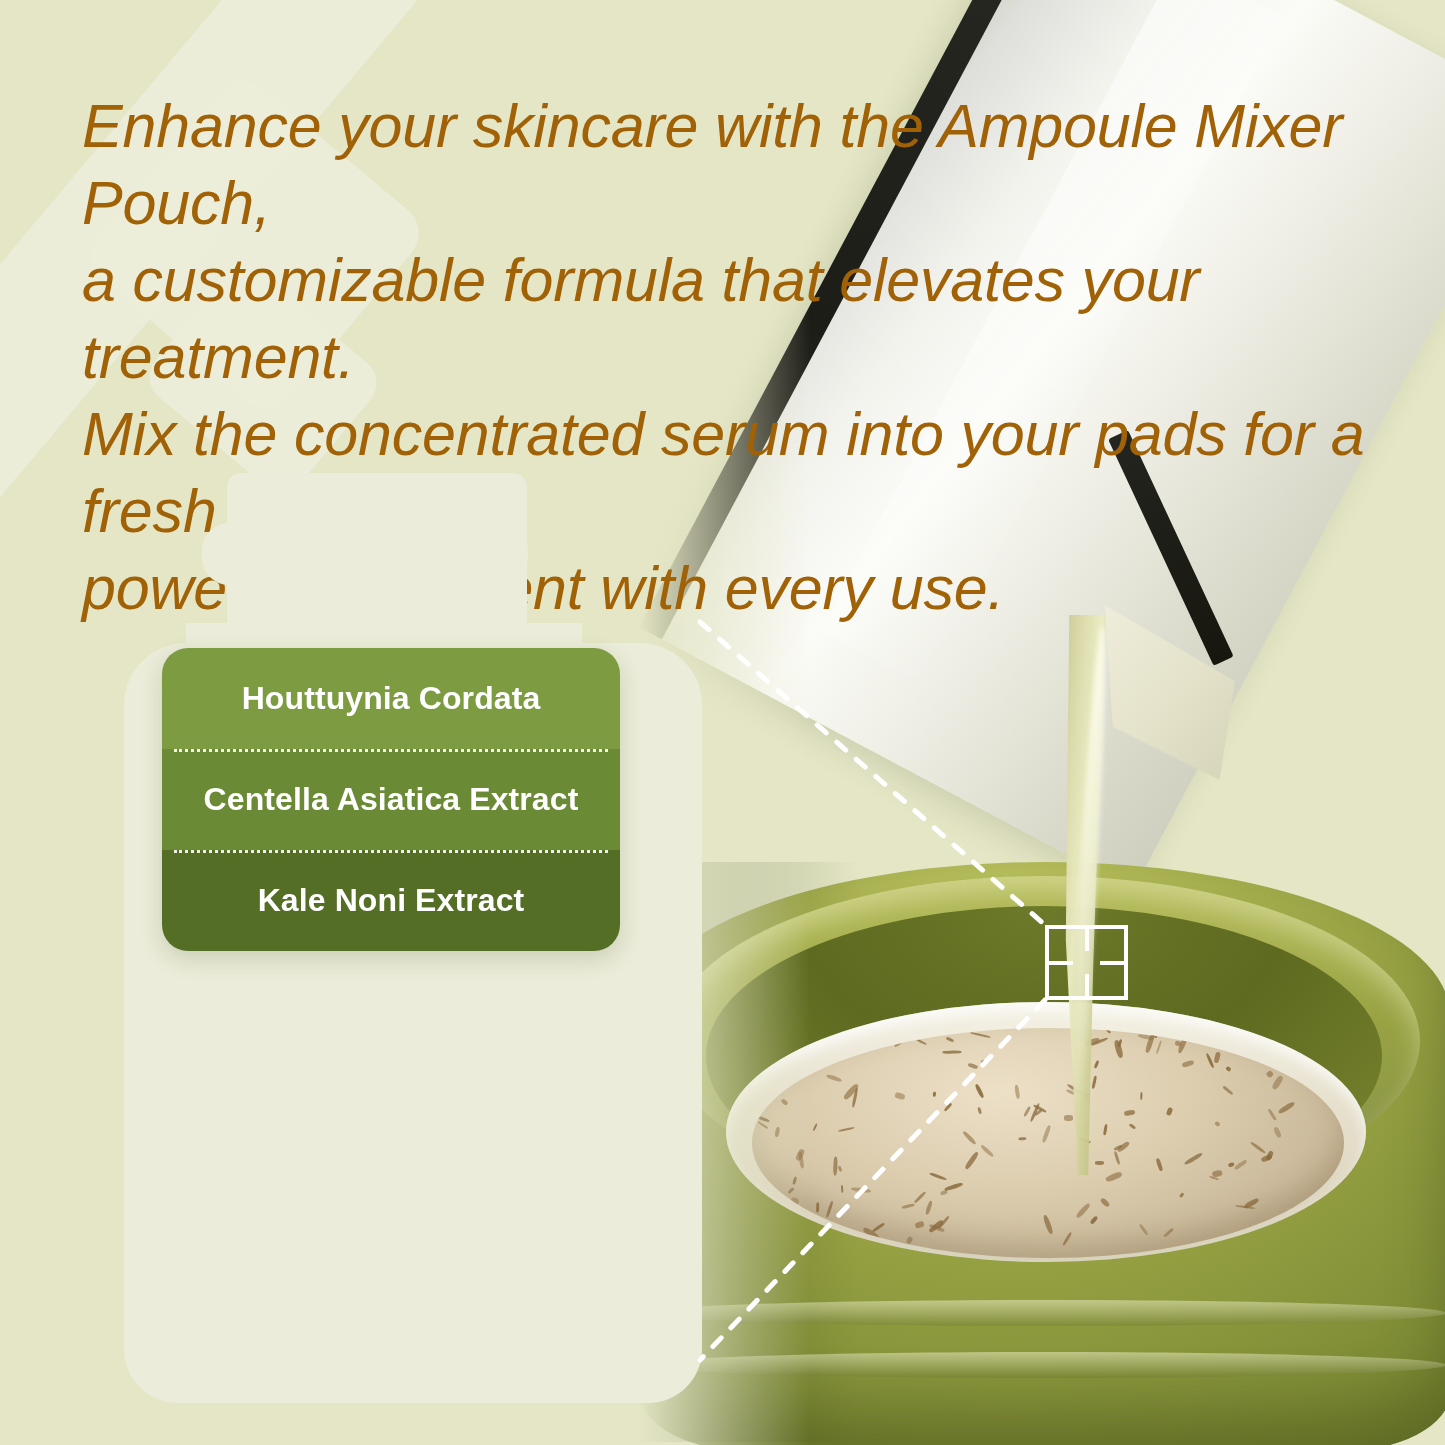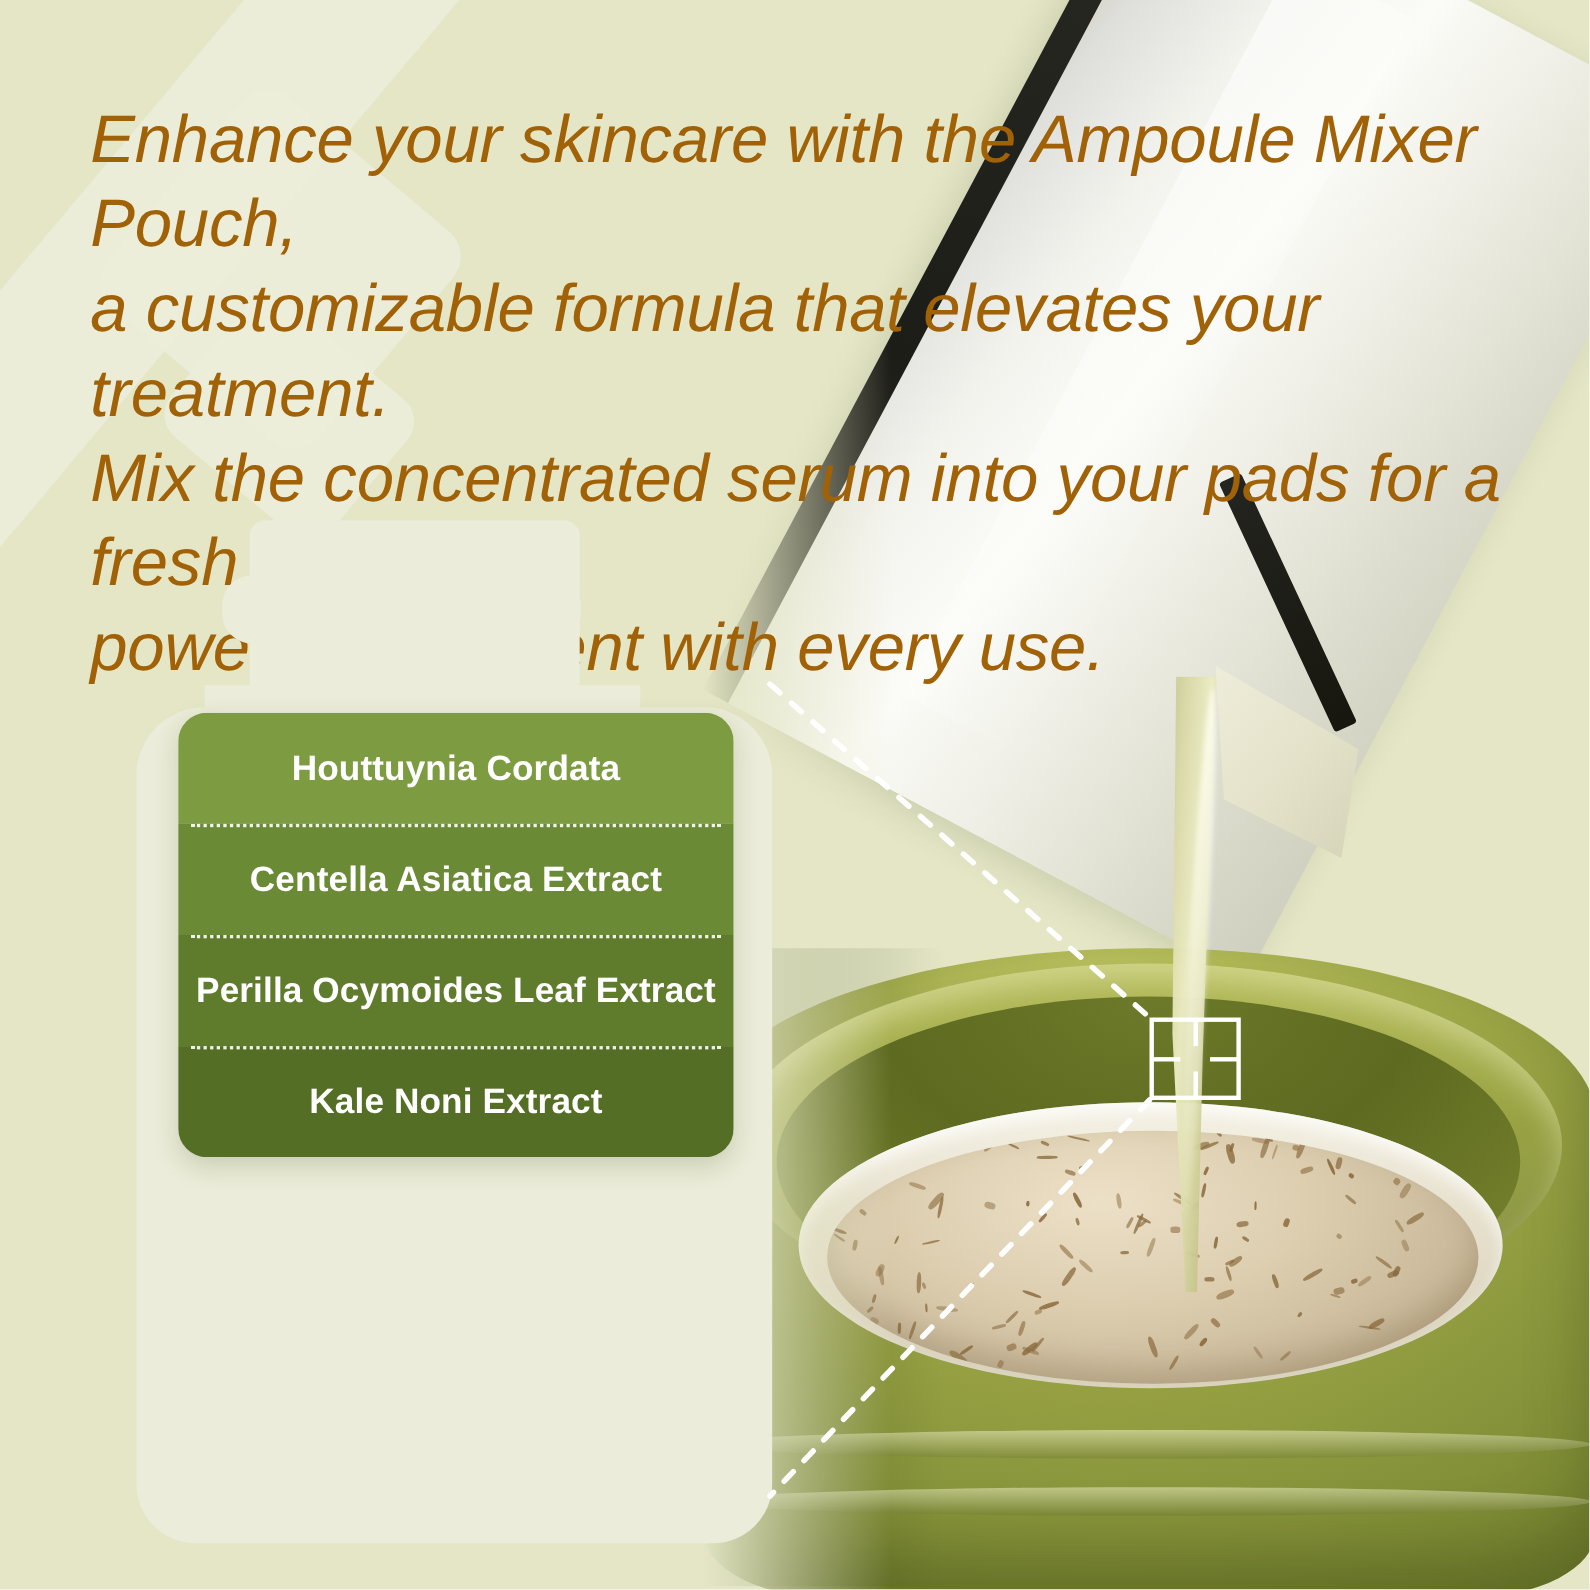--- a/index.html
+++ b/index.html
@@ -257,21 +257,21 @@
     left: 368px; top: 150px;
     width: 90px; height: 90px;
     background: #ebecd9;
     border-radius: 0 0 60px 0;
   }
 
   
   .ing-list {
     position: absolute;
     left: 162px; top: 648px;
-    width: 505px;
+    width: 458px;
     border-radius: 26px;
     overflow: hidden;
     box-shadow: 0 8px 22px rgba(60,75,20,.18);
   }
   .ing-row {
     position: relative;
     height: 101px;
     display: flex;
     align-items: center;
     justify-content: center;
@@ -500,23 +500,20 @@
     <line x1="1045" y1="1000" x2="700" y2="1360" stroke="#ffffff" stroke-width="5" stroke-dasharray="12 14" stroke-linecap="round"></line>
   </svg>
 
   <div class="ing-list" id="ing-list">
       <div class="ing-row" style="background: rgb(125, 156, 66);">
         <span>Houttuynia Cordata</span>
       </div>
       <div class="ing-row" style="background: rgb(107, 138, 54);">
         <span>Centella Asiatica Extract</span>
       </div>
-      <div class="ing-row" style="background: rgb(95, 124, 44);">
-        <span>Perilla Ocymoides Leaf Extract</span>
-      </div>
       <div class="ing-row" style="background: rgb(84, 110, 37);">
         <span>Kale Noni Extract</span>
       </div>
     </div>
 
   <div class="reticle">
     <span class="tick tick-top"></span>
     <span class="tick tick-bottom"></span>
     <span class="tick tick-left"></span>
     <span class="tick tick-right"></span>

